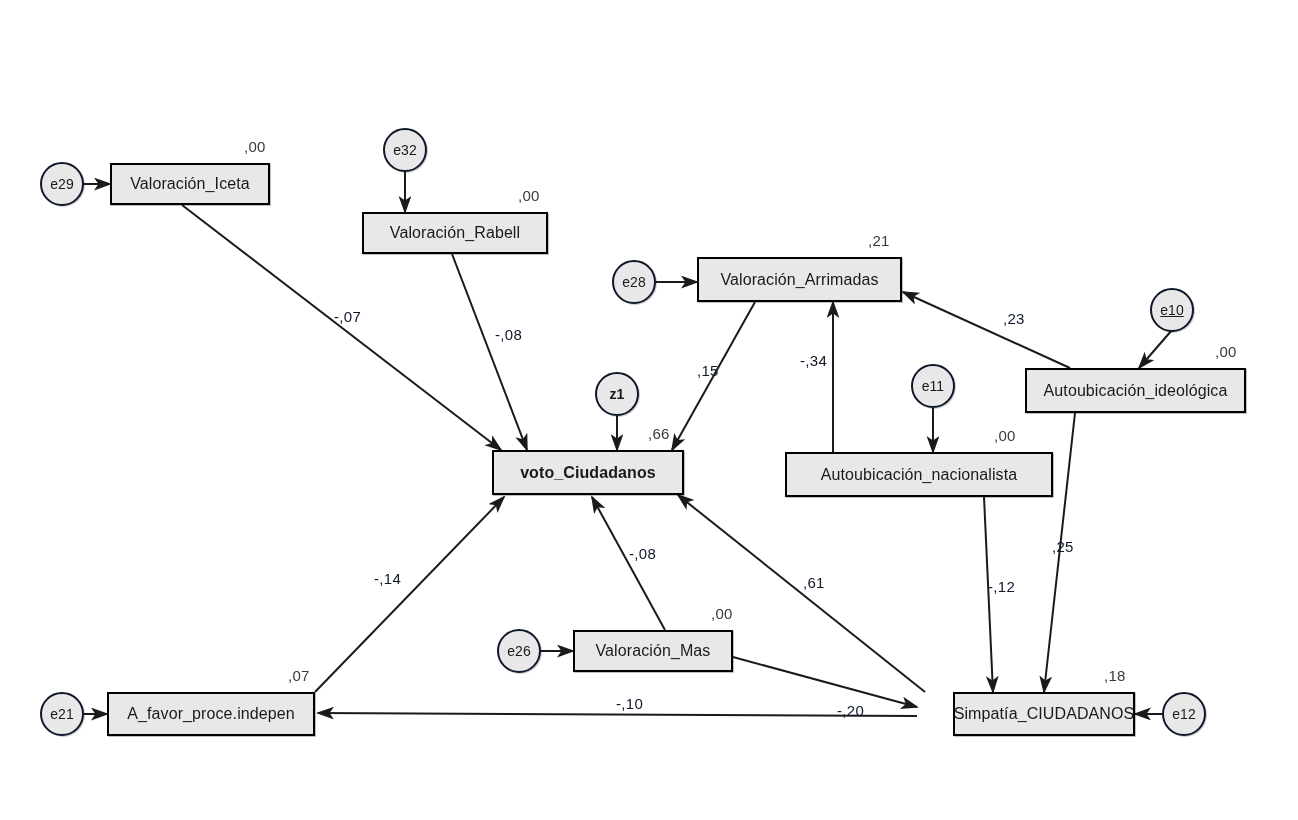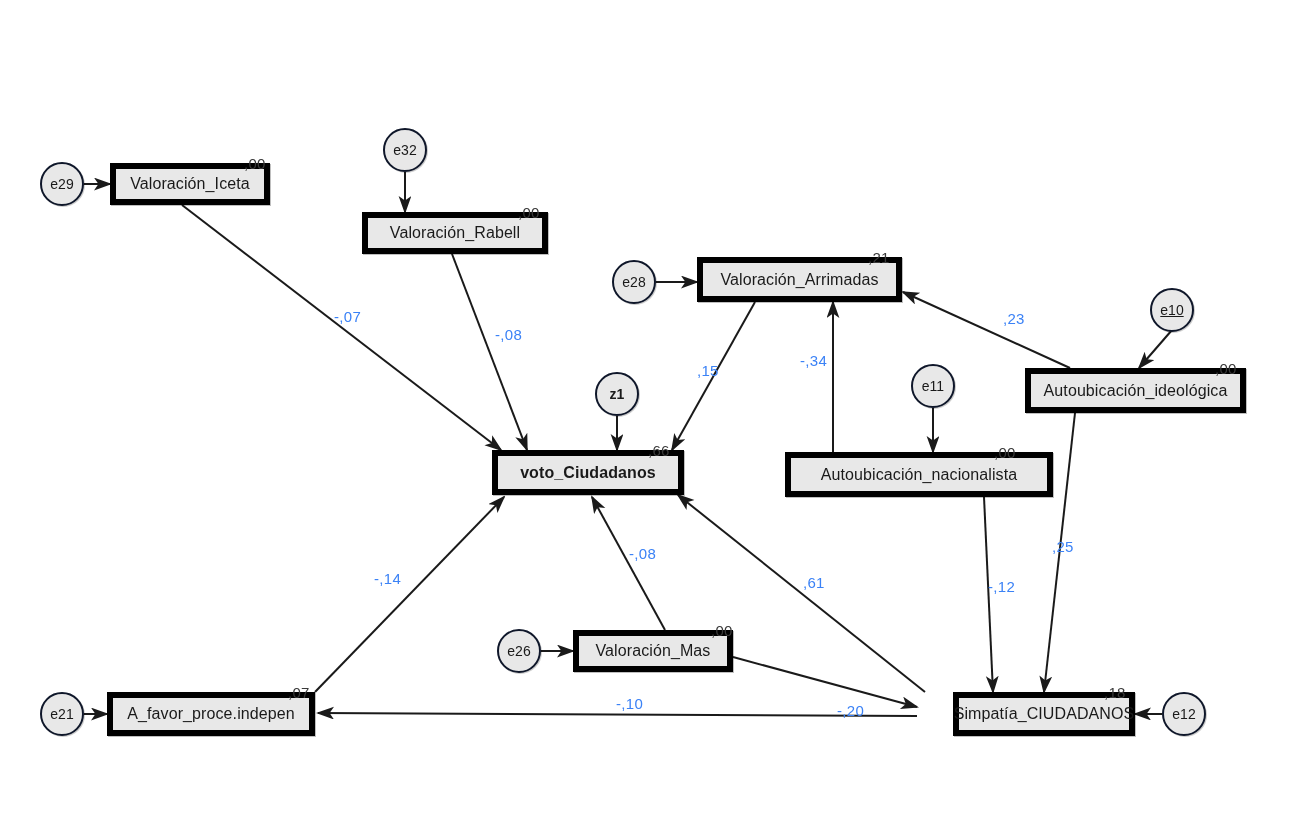--- a/index.html
+++ b/index.html
@@ -19,21 +19,21 @@
     position: absolute;
     left: 0;
     top: 0;
     width: 1298px;
     height: 820px;
   }
   .node-box {
     position: absolute;
     box-sizing: border-box;
     background: #e8e8e8;
-    border: 6px solid #000000;
+    border: 2px solid #000000;
     display: flex;
     align-items: center;
     justify-content: center;
     color: #1a1a1a;
     font-size: 16px;
     letter-spacing: 0.1px;
     white-space: nowrap;
     box-shadow: 1px 1px 0 rgba(0,0,0,0.25);
   }
   .node-box.endo {
@@ -54,25 +54,24 @@
   }
   .err-circle.disturb {
     font-weight: bold;
   }
   .var-label {
     position: absolute;
     color: #3a3a3a;
     font-size: 15px;
     white-space: nowrap;
     letter-spacing: 0.3px;
-    margin-top: 17px;
   }
   .edge-label {
     position: absolute;
-    color: #3b82f6;
+    color: #0f172a;
     font-size: 15px;
     white-space: nowrap;
     letter-spacing: 0.3px;
   }
 </style>
 </head>
 <body>
 
 <div id="canvas">
   <svg id="edge-layer" viewBox="0 0 1298 820" xmlns="http://www.w3.org/2000/svg">

